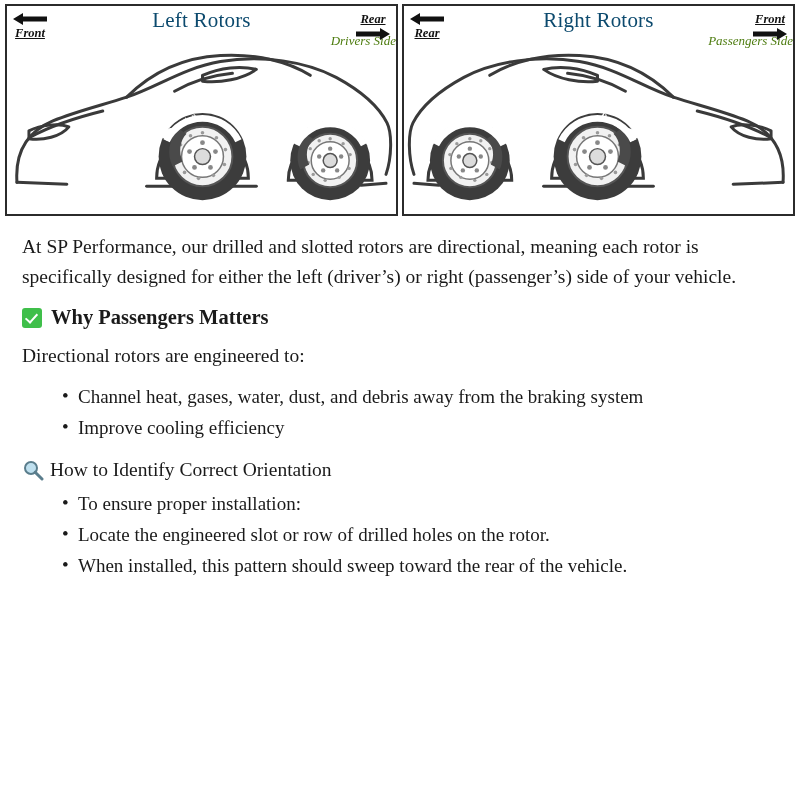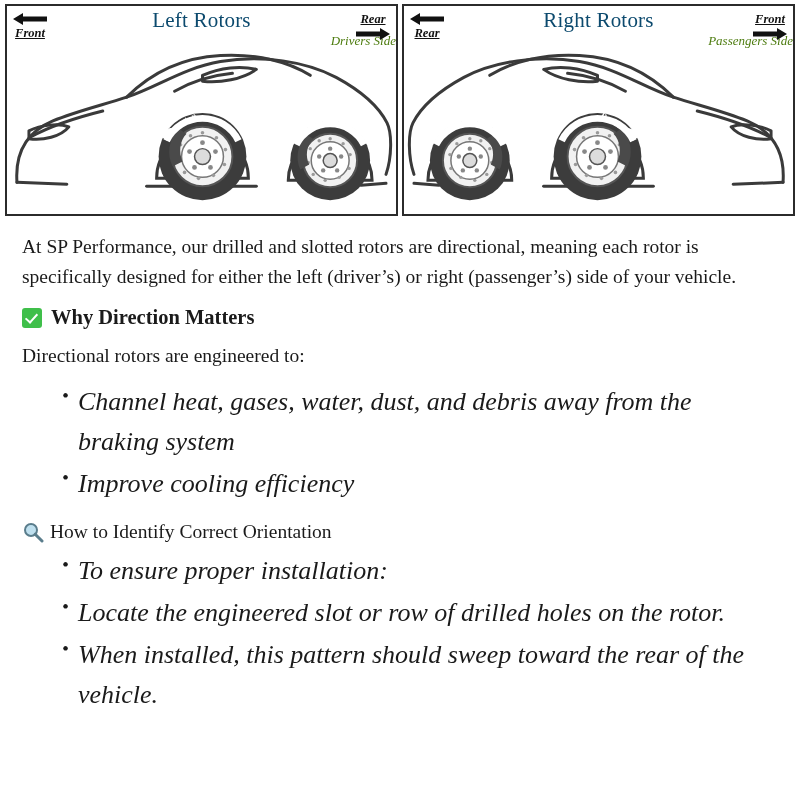--- a/index.html
+++ b/index.html
@@ -138,26 +138,25 @@
     align-items: center;
     gap: 6px;
   }
   .mag-icon { flex: 0 0 auto; display: inline-block; }
   ul.bullets {
     margin: 2px 0 6px 0;
     padding-left: 40px;
     list-style: none;
   }
   ul.bullets li {
-    font-size: 26px;
+    font-size: 19px;
     line-height: 1.55;
     margin: 0 0 2px 0;
     position: relative;
     padding-left: 16px;
-    font-style: italic;
   }
   ul.bullets li::before {
     content: "\2022";
     position: absolute;
     left: 0;
     top: -1px;
     font-size: 19px;
   }
 </style>
 </head>
@@ -372,21 +371,21 @@
       <div class="rot-label" style="right:265px; top:117px; transform:rotate(66deg);">Rotation</div>
     </div>
   </div>
 
   <div class="body">
 
     <p class="para">At SP Performance, our drilled and slotted rotors are directional, meaning each rotor is specifically designed for either the left (driver’s) or right (passenger’s) side of your vehicle.</p>
 
     <h2 class="heading">
       <span class="check-badge"></span>
-      <span>Why Direction Matters</span>
+      <span>Why Passengers Matters</span>
     </h2>
 
     <p class="para">Directional rotors are engineered to:</p>
 
     <ul class="bullets">
       <li>Channel heat, gases, water, dust, and debris away from the braking system</li>
       <li>Improve cooling efficiency</li>
     </ul>
 
     <h3 class="subheading">

